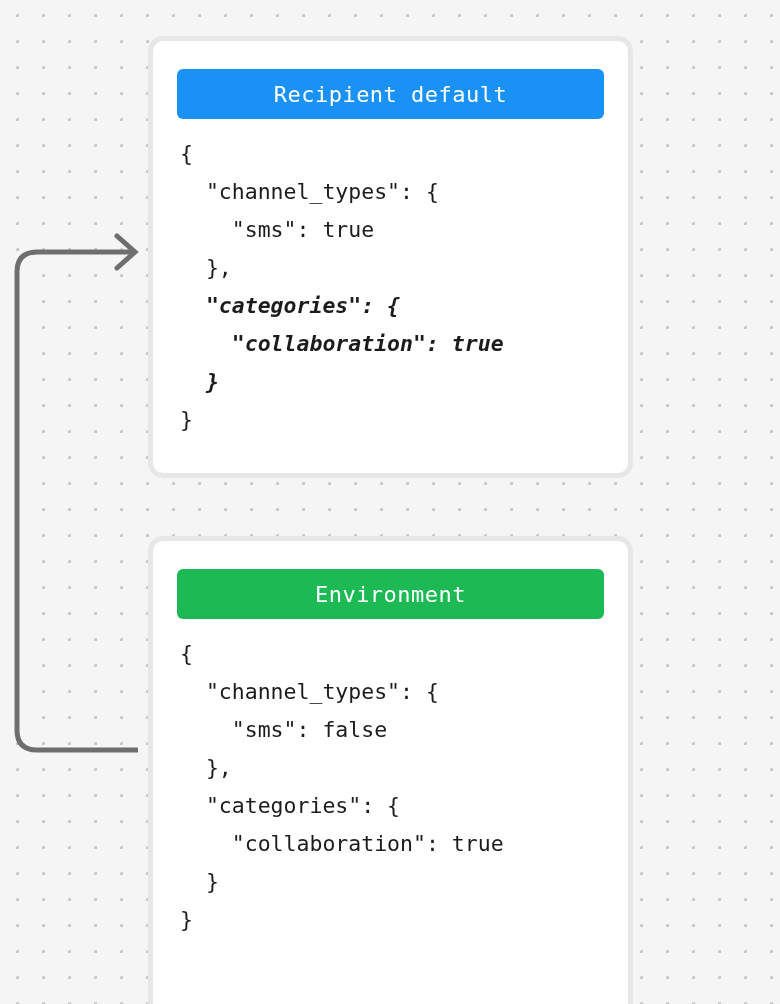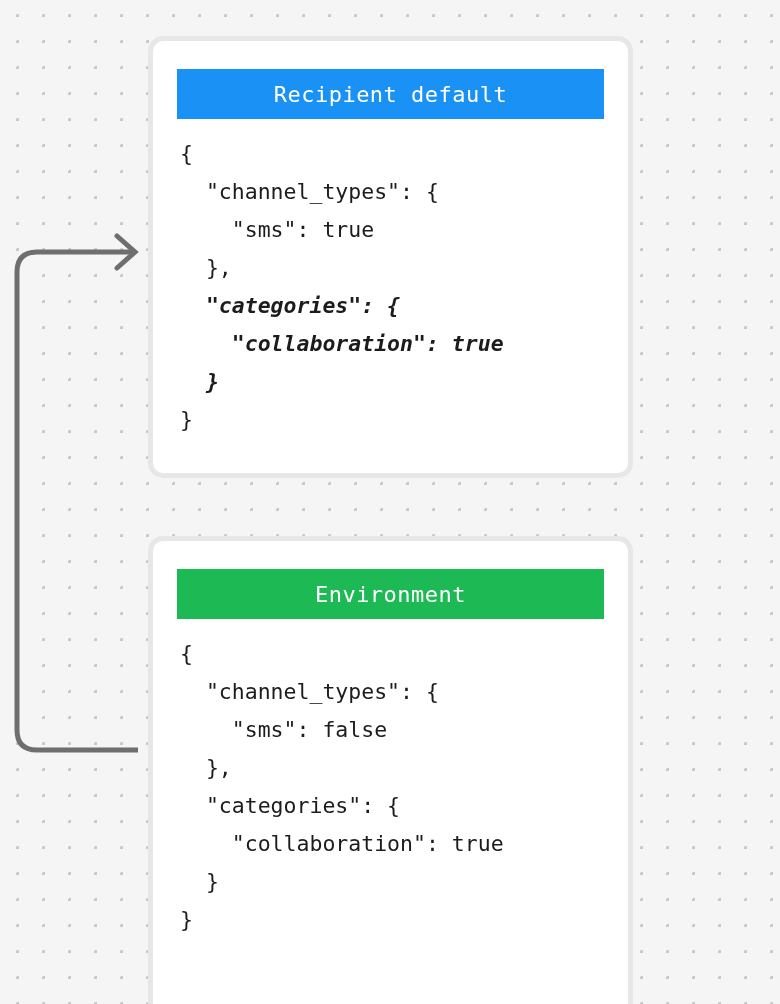--- a/index.html
+++ b/index.html
@@ -44,21 +44,21 @@
     background: #ffffff;
     border: 5px solid #e7e7e7;
     border-radius: 15px;
   }
   #card-recipient { top: 36px;  height: 442px; }
   #card-environment { top: 536px; height: 538px; }
 
   .card-header {
     margin: 28px 24px 0 24px;
     height: 50px;
-    border-radius: 0;
+    border-radius: 6px;
     display: flex;
     align-items: center;
     justify-content: center;
   }
   .card-header-label {
     color: #ffffff;
     font-family: "DejaVu Sans Mono", monospace;
     font-size: 22px;
     letter-spacing: 0.5px;
     white-space: pre;

